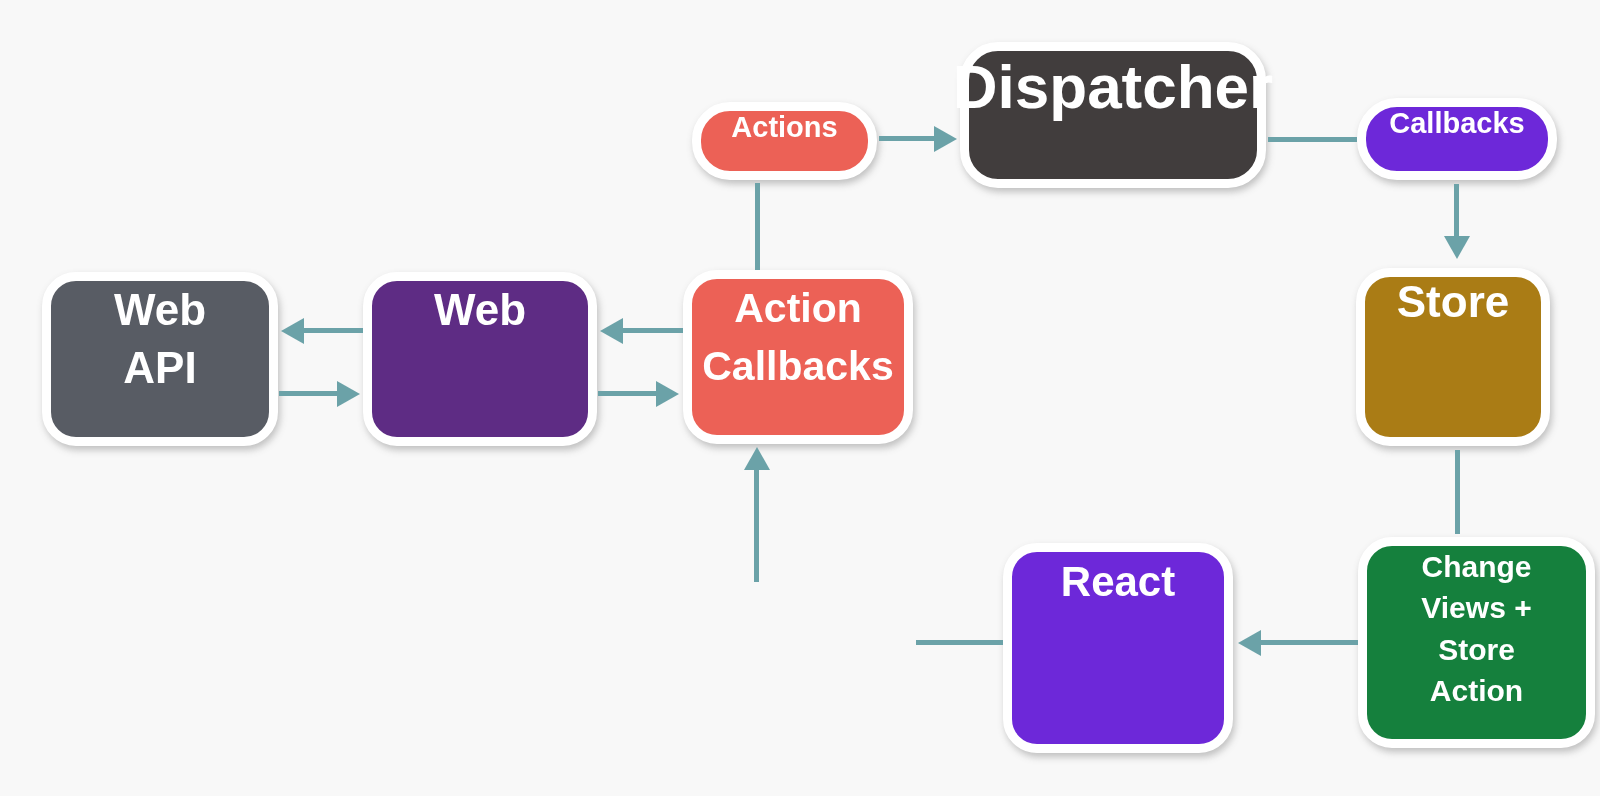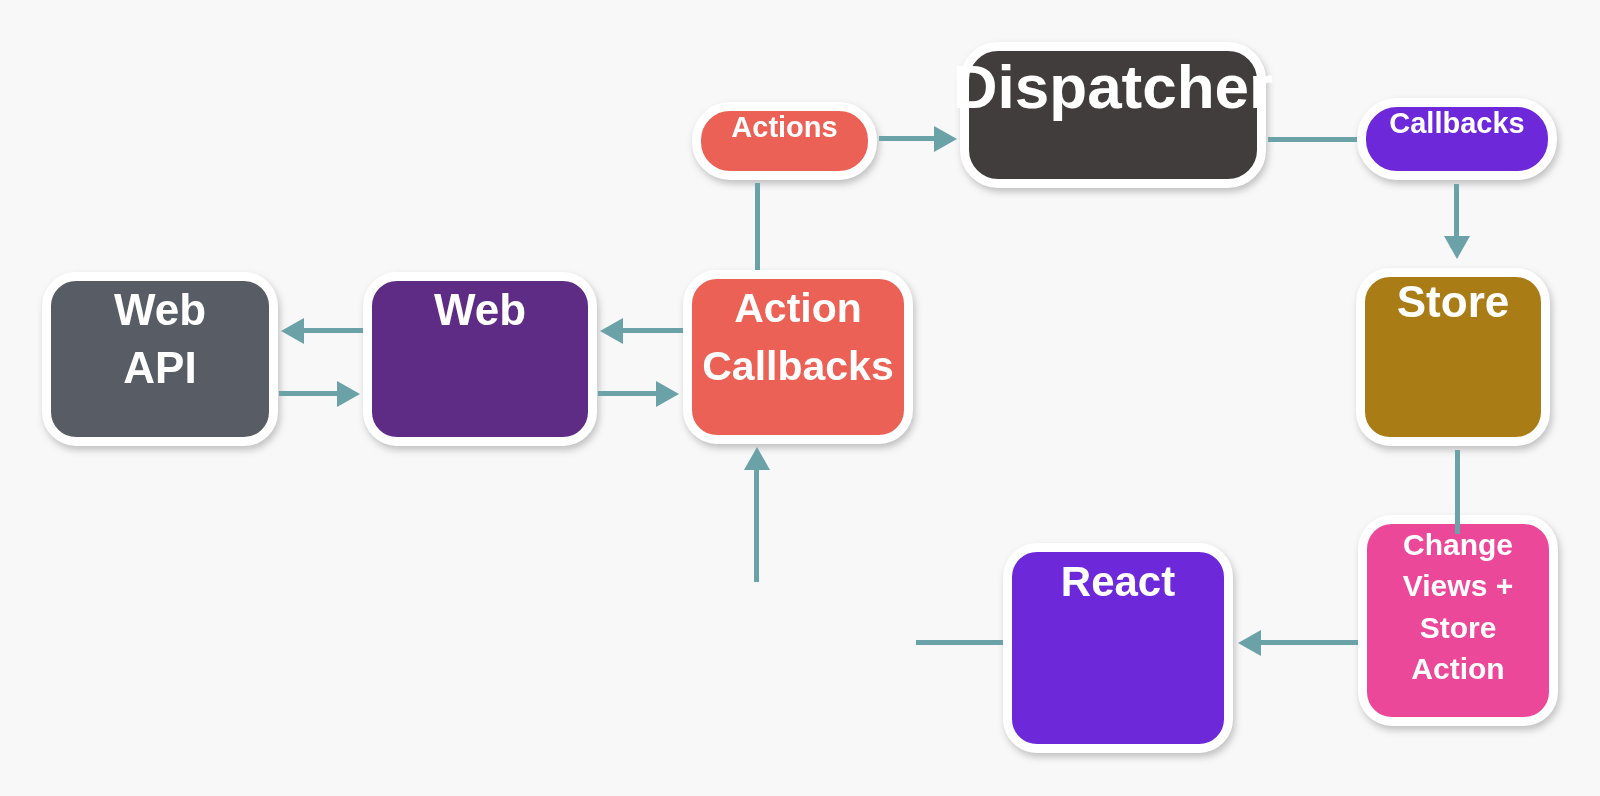--- a/index.html
+++ b/index.html
@@ -17,21 +17,21 @@
   }
   .ln { display:block; }
 
   .n-web-api           { left:42px;  top:272px; width:236px; height:174px; background:#585c64; font-size:44px; line-height:1.32; }
   .n-web-api-utils     { left:363px; top:272px; width:234px; height:174px; background:#5e2c84; font-size:44px; line-height:1.32; }
   .n-action-creators   { left:683px; top:270px; width:230px; height:174px; background:#ec6156; font-size:41px; line-height:1.42; }
   .n-actions           { left:692px; top:102px; width:185px; height:78px;  background:#ec6156; font-size:29px; border-radius:38px; }
   .n-dispatcher        { left:960px; top:42px;  width:306px; height:146px; background:#413d3d; font-size:62px; border-radius:38px; }
   .n-callbacks         { left:1357px;top:98px;  width:200px; height:82px;  background:#6d28d9; font-size:29px; border-radius:40px; }
   .n-store             { left:1356px;top:268px; width:194px; height:178px; background:#aa7c15; font-size:44px; }
-  .n-change-events     { left:1358px;top:515px; width:200px; height:211px; background:#ec4899; font-size:30px; line-height:1.38; }
+  .n-change-events     { left:1358px;top:537px; width:237px; height:211px; background:#15803d; font-size:30px; line-height:1.38; }
   .n-react-views       { left:1003px;top:543px; width:230px; height:210px; background:#6d28d9; font-size:42px; line-height:1.42; }
   .n-user-interactions { left:682px; top:582px; width:231px; height:116px; background:#1e4d7c; font-size:27px; line-height:1.4; }
 
   .c { position:absolute; background:#6ba2a8; }
   .head { position:absolute; width:0; height:0; }
   .head-right { border-top:13px solid transparent; border-bottom:13px solid transparent; border-left:23px solid #6ba2a8; }
   .head-left  { border-top:13px solid transparent; border-bottom:13px solid transparent; border-right:23px solid #6ba2a8; }
   .head-down  { border-left:13px solid transparent; border-right:13px solid transparent; border-top:23px solid #6ba2a8; }
   .head-up    { border-left:13px solid transparent; border-right:13px solid transparent; border-bottom:23px solid #6ba2a8; }
 

